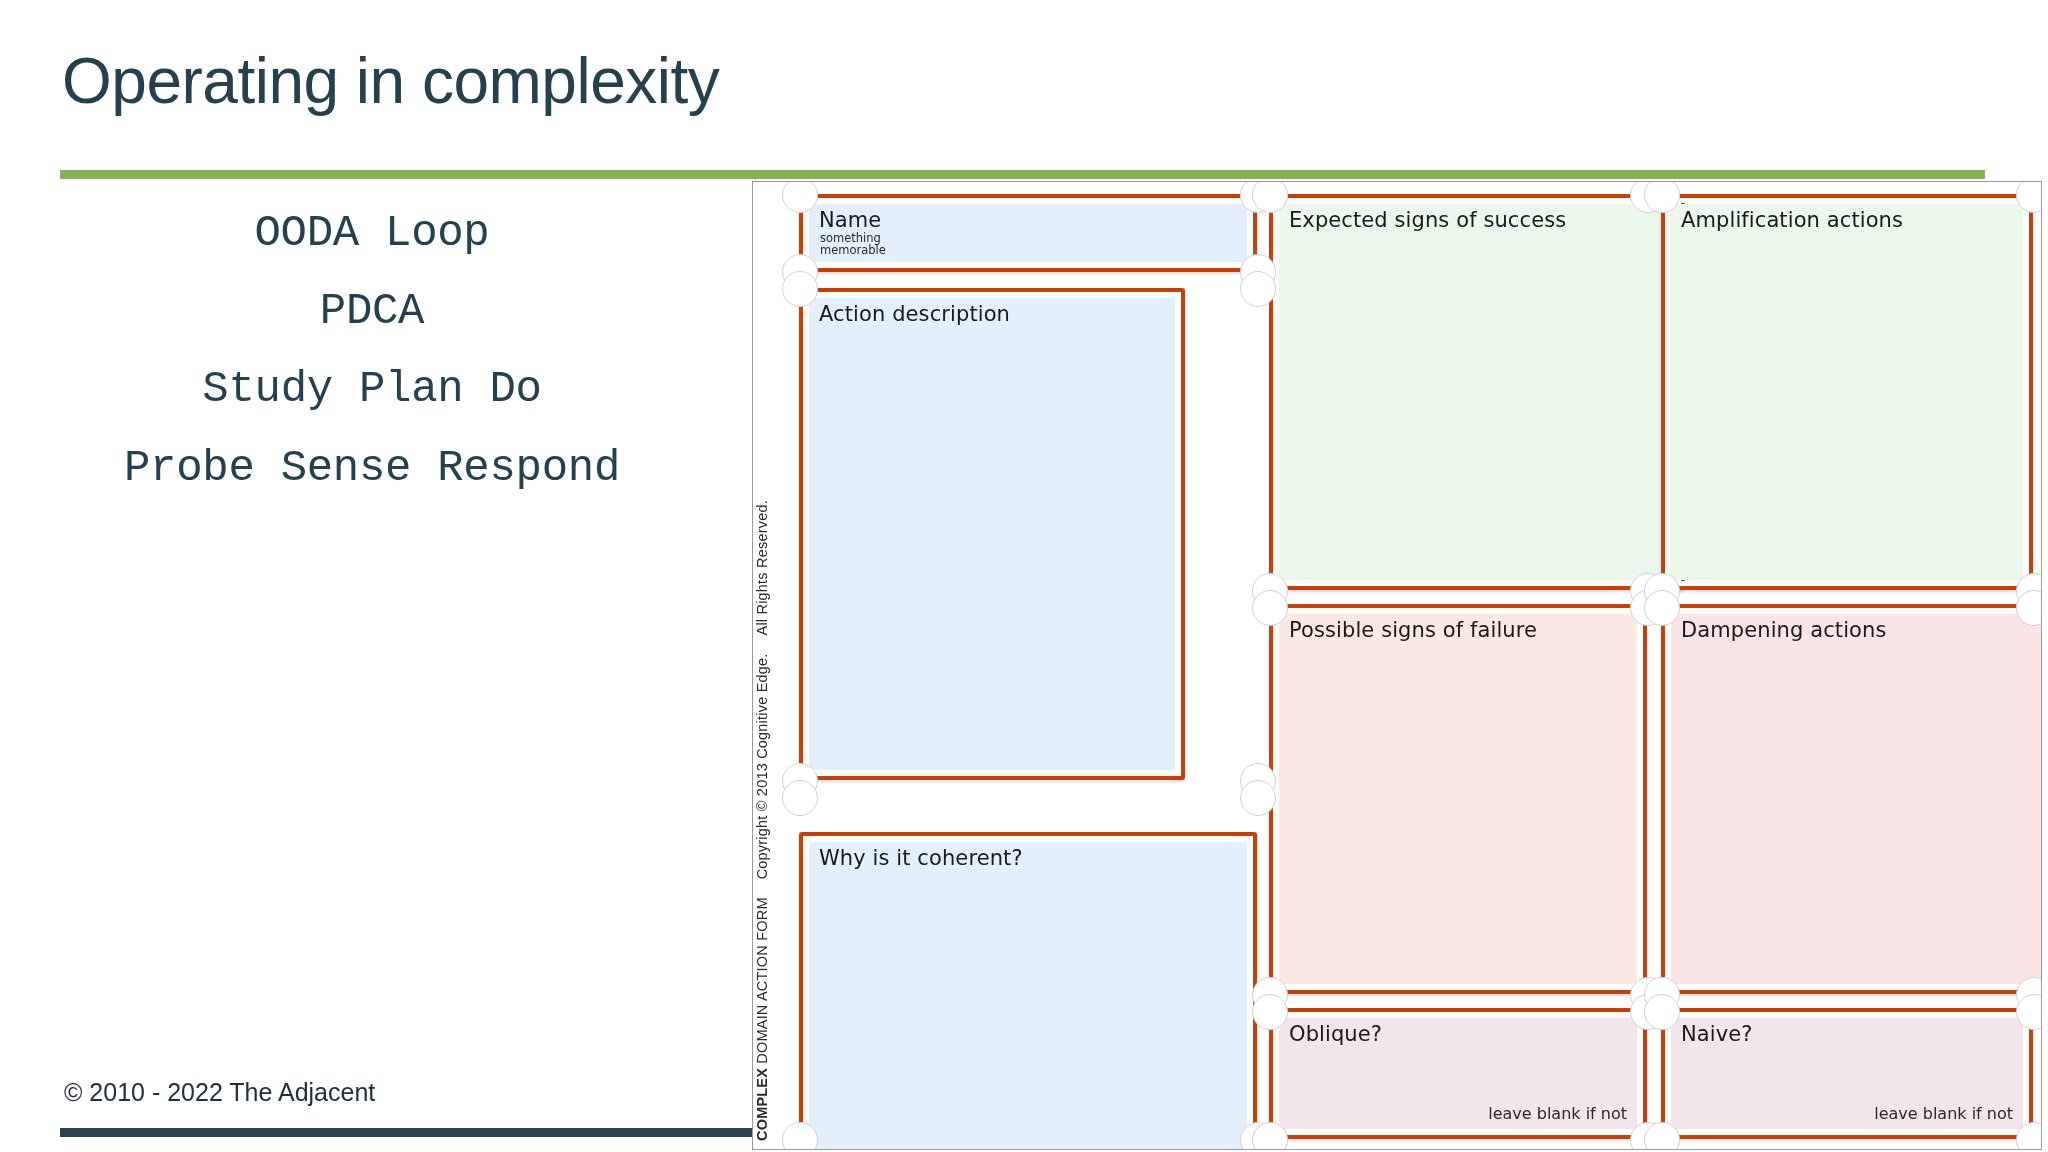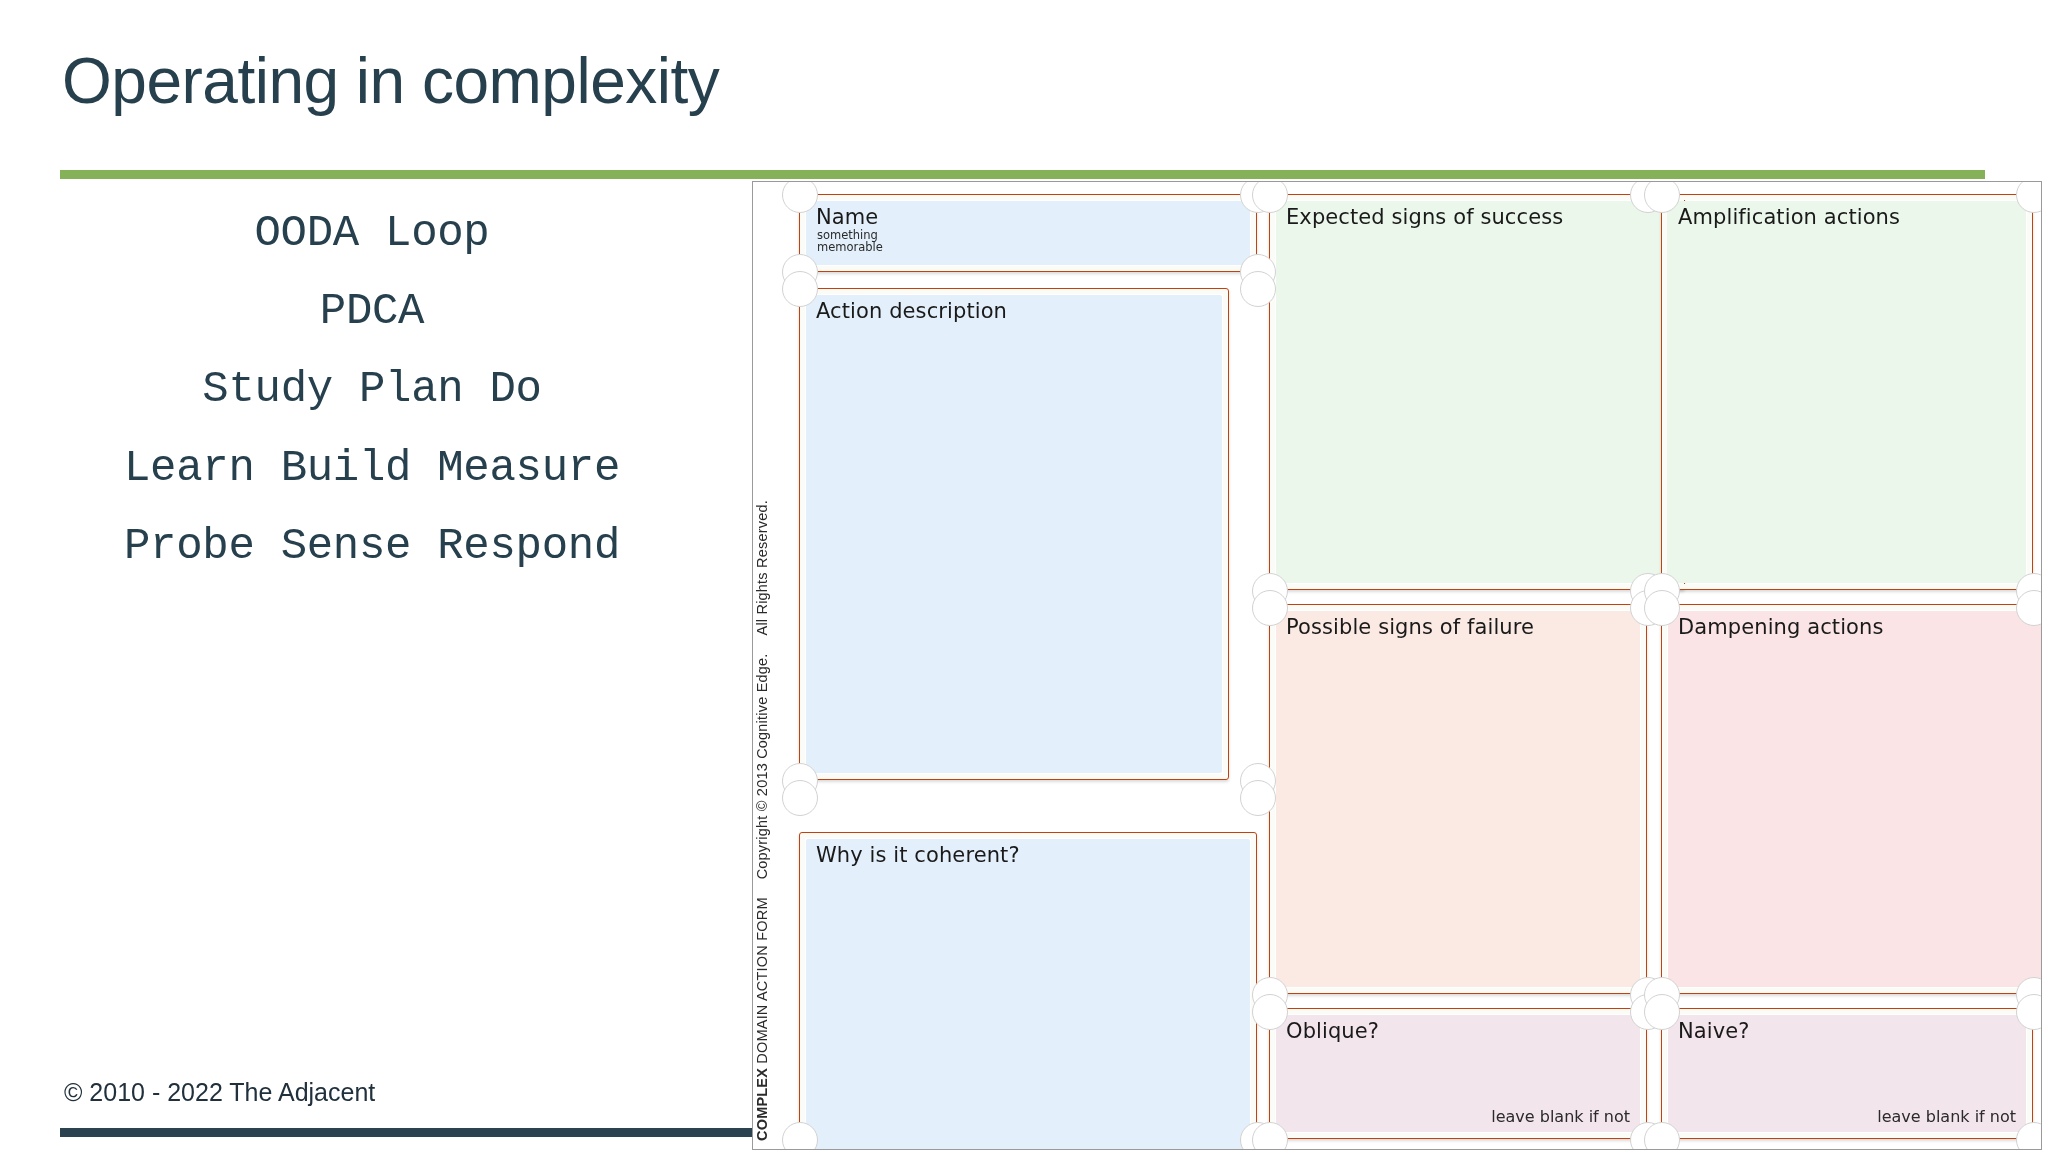--- a/index.html
+++ b/index.html
@@ -84,21 +84,21 @@
   #form-vertical-label .vtext .sp{display:inline-block;width:18px;}
 
   #cells{
     position:absolute;left:34px;top:8px;
     width:1248px;height:953px;
   }
 
   .cell{
     position:absolute;
     box-sizing:border-box;
-    border:1px solid #c2410c;
+    border:4px solid #c2410c;
     border-radius:3px;
     box-shadow:0 2px 3px rgba(0,0,0,0.14), inset 0 0 0 5px #fbfbf8;
     background-clip:padding-box;
     overflow:hidden;
   }
   .cell .inner{
     position:absolute;left:6px;top:6px;right:6px;bottom:6px;
     border-radius:2px;
   }
   .cell-label{
@@ -149,21 +149,20 @@
 <body>
 
 <div id="slide-title">Operating in complexity</div>
 
 <div id="title-rule"></div>
 
 <div id="loop-list">
   <div class="loop-item">OODA Loop</div>
   <div class="loop-item">PDCA</div>
   <div class="loop-item">Study Plan Do</div>
-  <div class="loop-item">Learn Build Measure</div>
   <div class="loop-item">Probe Sense Respond</div>
 </div>
 
 <div id="footer-copy">© 2010 - 2022 The Adjacent</div>
 <div id="footer-rule"></div>
 
 <div id="action-form">
 
   <div id="form-vertical-label">
     <span class="vtext">
@@ -172,21 +171,21 @@
   </div>
 
   <div id="cells">
 
     <div class="cell fill-blue" style="left:12px;top:4px;width:458px;height:78px;">
       <div class="inner"></div>
       <div class="cell-label">Name</div>
       <div class="cell-sub">something<br>memorable</div>
     </div>
 
-    <div class="cell fill-blue" style="left:12px;top:98px;width:430px;height:492px;">
+    <div class="cell fill-blue" style="left:12px;top:98px;width:386px;height:492px;">
       <div class="inner"></div>
       <div class="cell-label">Action description</div>
     </div>
 
     <div class="cell fill-blue" style="left:12px;top:642px;width:458px;height:343px;">
       <div class="inner"></div>
       <div class="cell-label">Why is it coherent?</div>
     </div>
 
     <div class="cell fill-green" style="left:482px;top:4px;width:416px;height:396px;">

